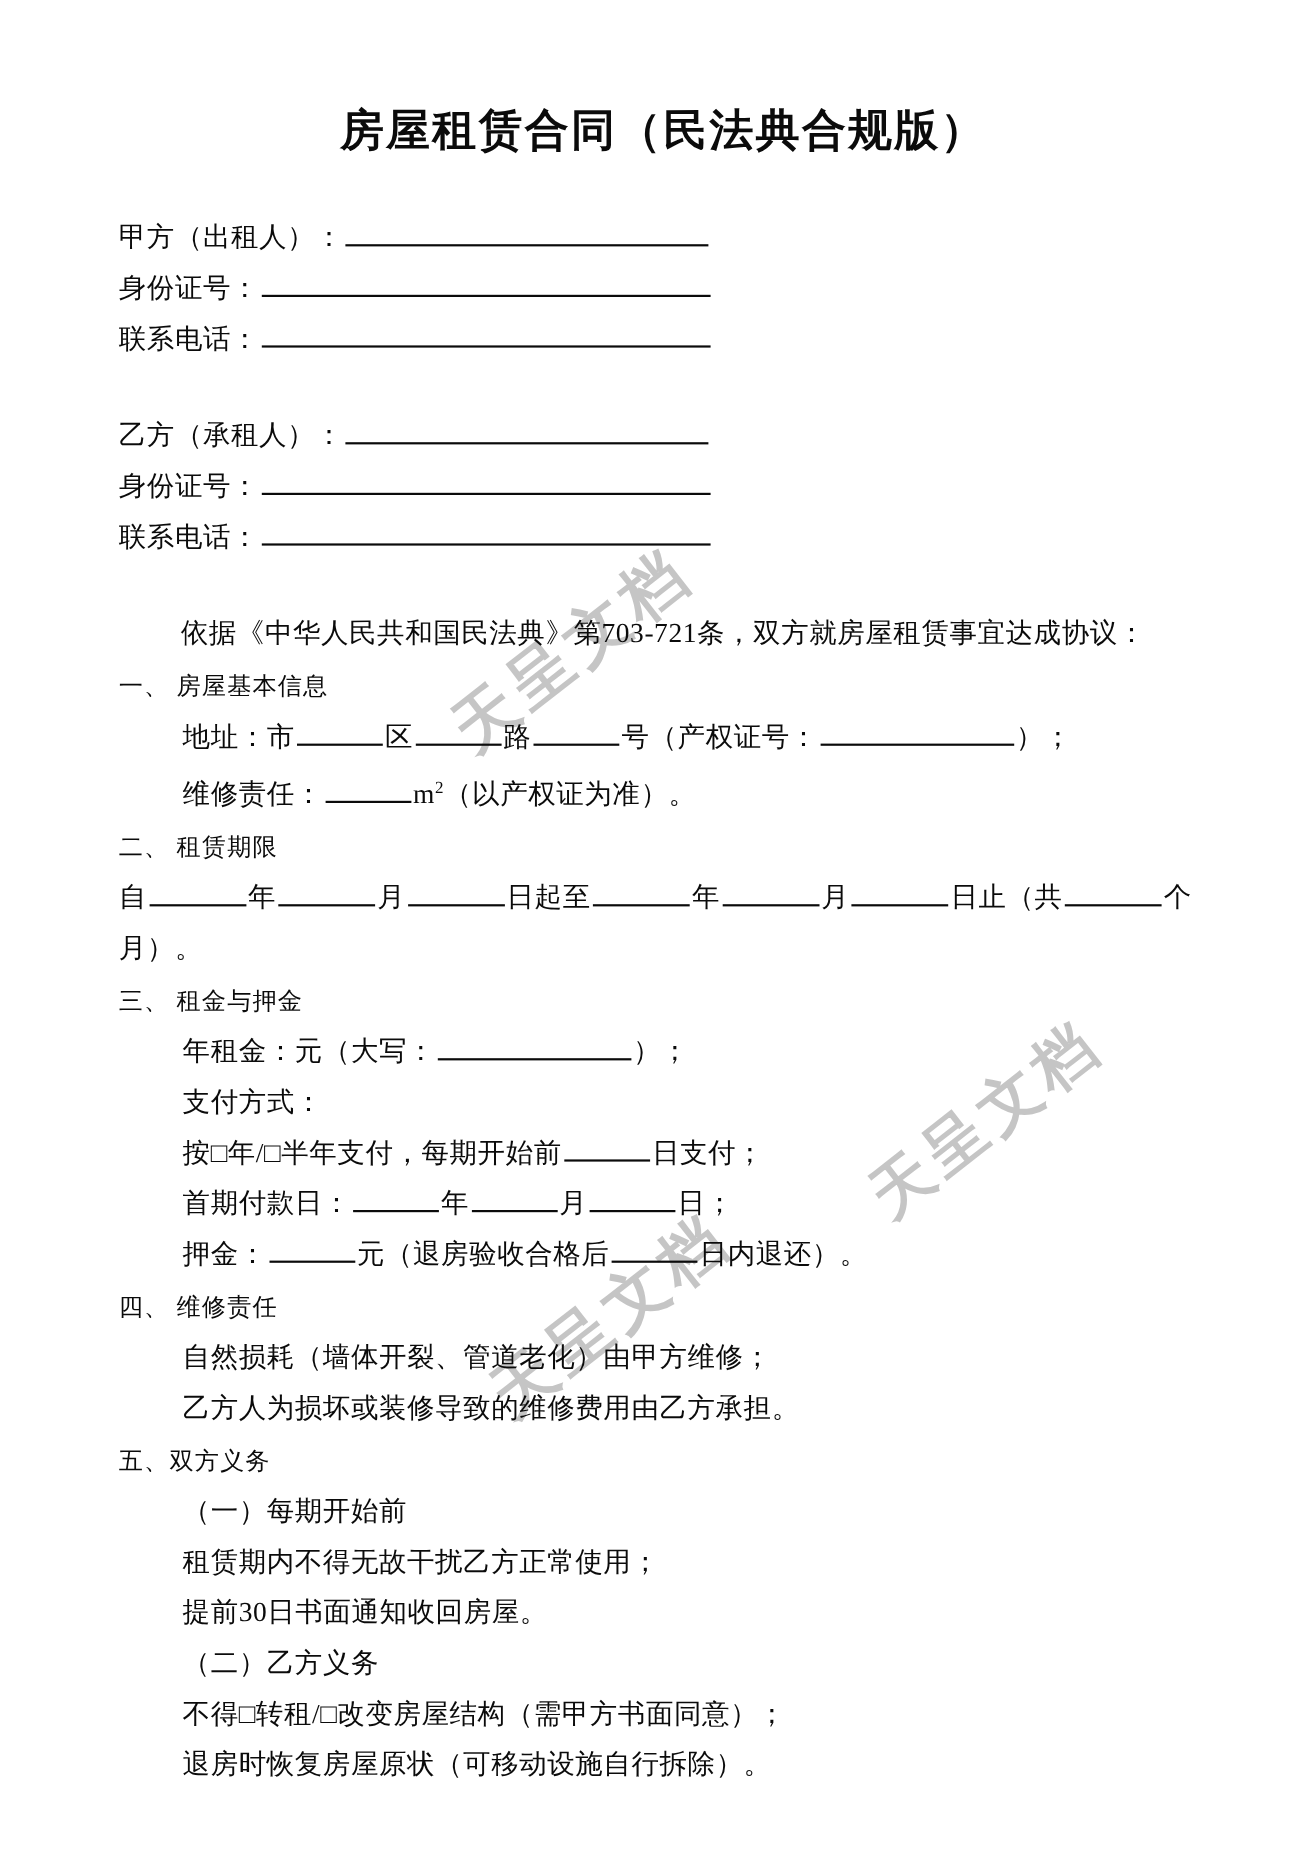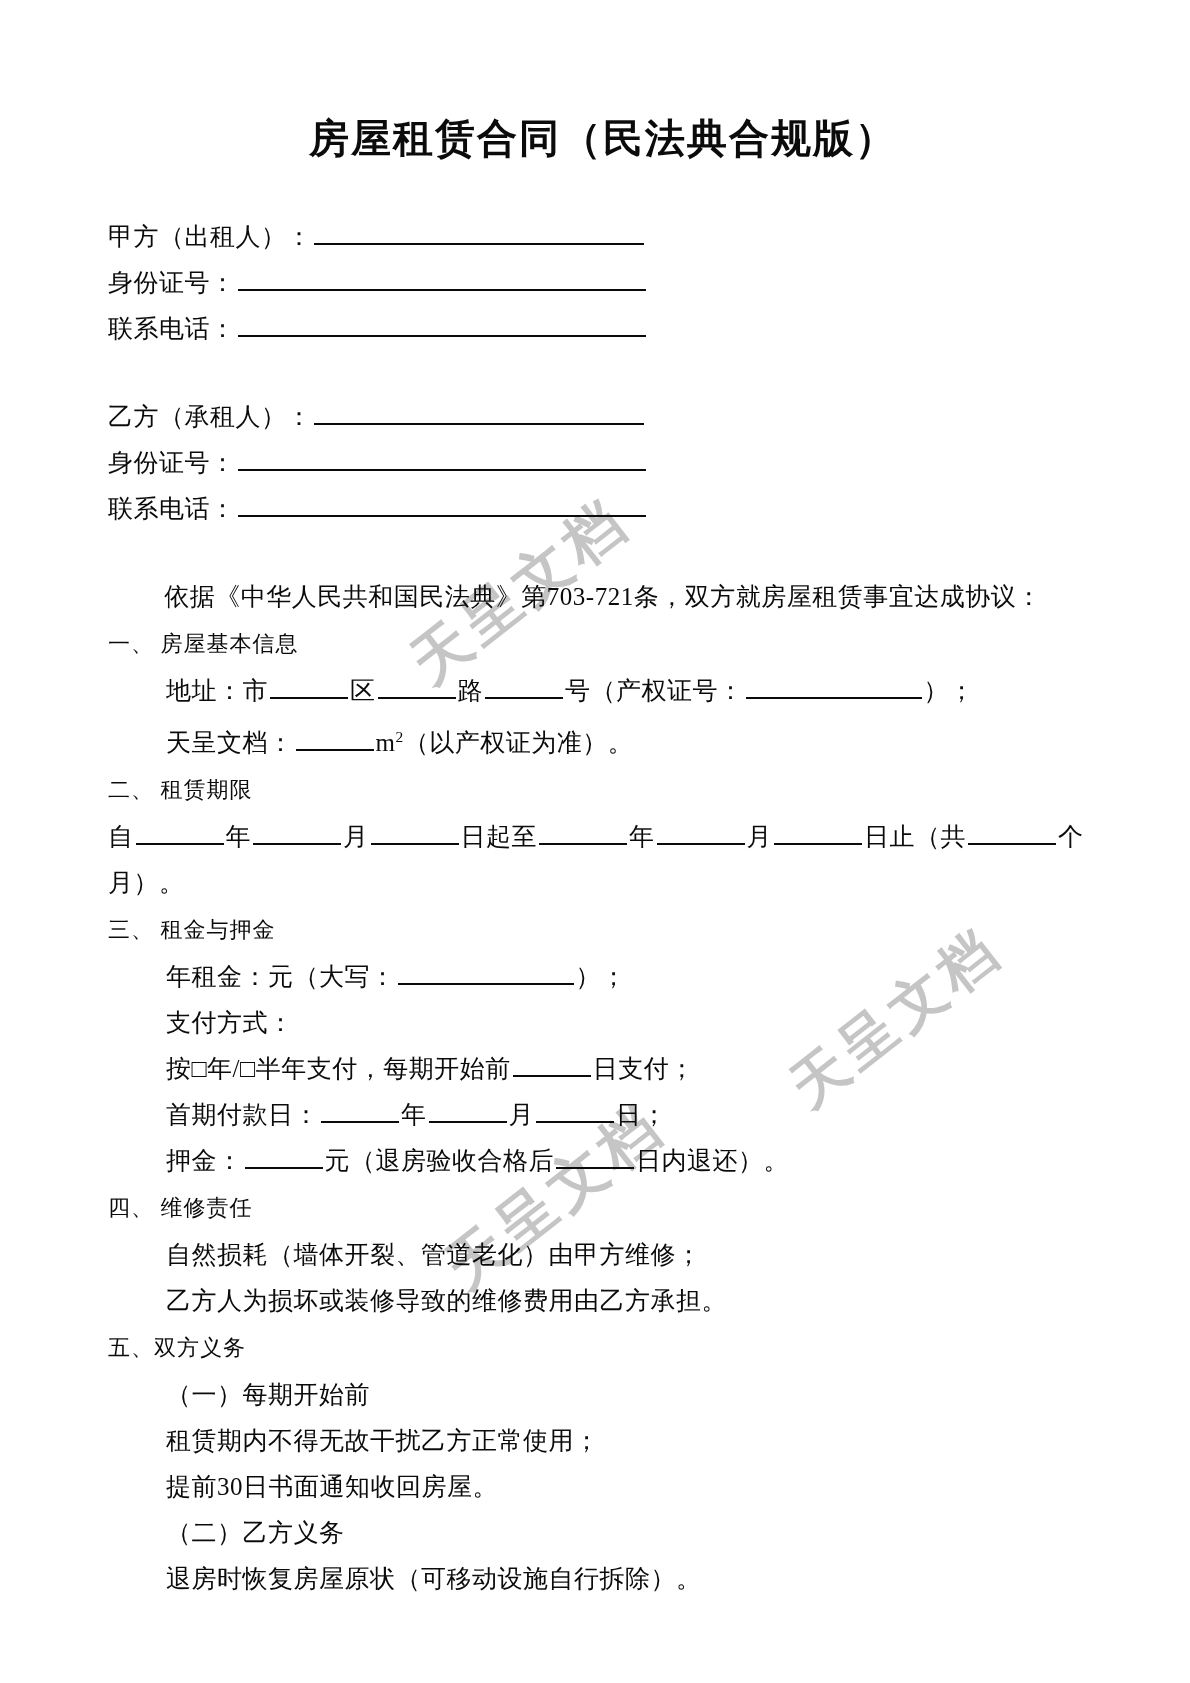--- a/index.html
+++ b/index.html
@@ -38,21 +38,20 @@
   }
   .wm-a { left: 395px; top: 640px; }
   .wm-b { left: 430px; top: 1245px; }
   .wm-c { left: 775px; top: 1065px; font-size: 56px; }
 
   
   .doc {
     position: relative;
     z-index: 10;
     padding: 0 92px 0 108px;
-    margin-top: 20px;
   }
 
   .title {
     text-align: center;
     font-size: 40px;
     font-weight: 700;
     letter-spacing: 2px;
     margin: 0;
     padding-top: 92px;
     padding-bottom: 8px;
@@ -125,37 +124,38 @@
     <div class="line"><span>乙方（承租人）：</span><span class="u u-xl"></span></div>
     <div class="line"><span>身份证号：</span><span class="u u-l"></span></div>
     <div class="line"><span>联系电话：</span><span class="u u-l"></span></div>
 
     <div class="gap-md"></div>
 
     <div class="para">依据《中华人民共和国民法典》第703-721条，双方就房屋租赁事宜达成协议：</div>
 
     <div class="heading">一、 房屋基本信息</div>
     <div class="line indent1"><span>地址：市</span><span class="u u-s"></span><span>区</span><span class="u u-s"></span><span>路</span><span class="u u-s"></span><span>号（产权证号：</span><span class="u u-m"></span><span>）；</span></div>
-    <div class="line indent1"><span>天呈文档：</span><span class="u u-s"></span><span><span>m</span><sup class="sq">2</sup></span><span>（以产权证为准）。</span></div>
+    <div class="line indent1"><span>维修责任：</span><span class="u u-s"></span><span><span>m</span><sup class="sq">2</sup></span><span>（以产权证为准）。</span></div>
 
     <div class="heading">二、 租赁期限</div>
     <div class="line"><span>自</span><span class="u u-t"></span><span>年</span><span class="u u-t"></span><span>月</span><span class="u u-t"></span><span>日起至</span><span class="u u-t"></span><span>年</span><span class="u u-t"></span><span>月</span><span class="u u-t"></span><span>日止（共</span><span class="u u-t"></span><span>个月）。</span></div>
 
     <div class="heading">三、 租金与押金</div>
     <div class="line indent1"><span>年租金：元（大写：</span><span class="u u-m"></span><span>）；</span></div>
     <div class="line indent1">支付方式：</div>
     <div class="line indent1"><span>按</span><span class="blank-box">□</span><span>年/</span><span class="blank-box">□</span><span>半年支付，每期开始前</span><span class="u u-s"></span><span>日支付；</span></div>
     <div class="line indent1"><span>首期付款日：</span><span class="u u-s"></span><span>年</span><span class="u u-s"></span><span>月</span><span class="u u-s"></span><span>日；</span></div>
     <div class="line indent1"><span>押金：</span><span class="u u-s"></span><span>元（退房验收合格后</span><span class="u u-s"></span><span>日内退还）。</span></div>
 
     <div class="heading">四、 维修责任</div>
     <div class="line indent1">自然损耗（墙体开裂、管道老化）由甲方维修；</div>
     <div class="line indent1">乙方人为损坏或装修导致的维修费用由乙方承担。</div>
 
     <div class="heading">五、双方义务</div>
     <div class="line indent1">（一）每期开始前</div>
     <div class="line indent2">租赁期内不得无故干扰乙方正常使用；</div>
     <div class="line indent2">提前30日书面通知收回房屋。</div>
     <div class="line indent1">（二）乙方义务</div>
+    <div class="line indent2"><span>不得</span><span class="blank-box">□</span><span>转租/</span><span class="blank-box">□</span><span>改变房屋结构（需甲方书面同意）；</span></div>
     <div class="line indent2">退房时恢复房屋原状（可移动设施自行拆除）。</div>
 
   </div>
 </div>
 
 </body></html>

